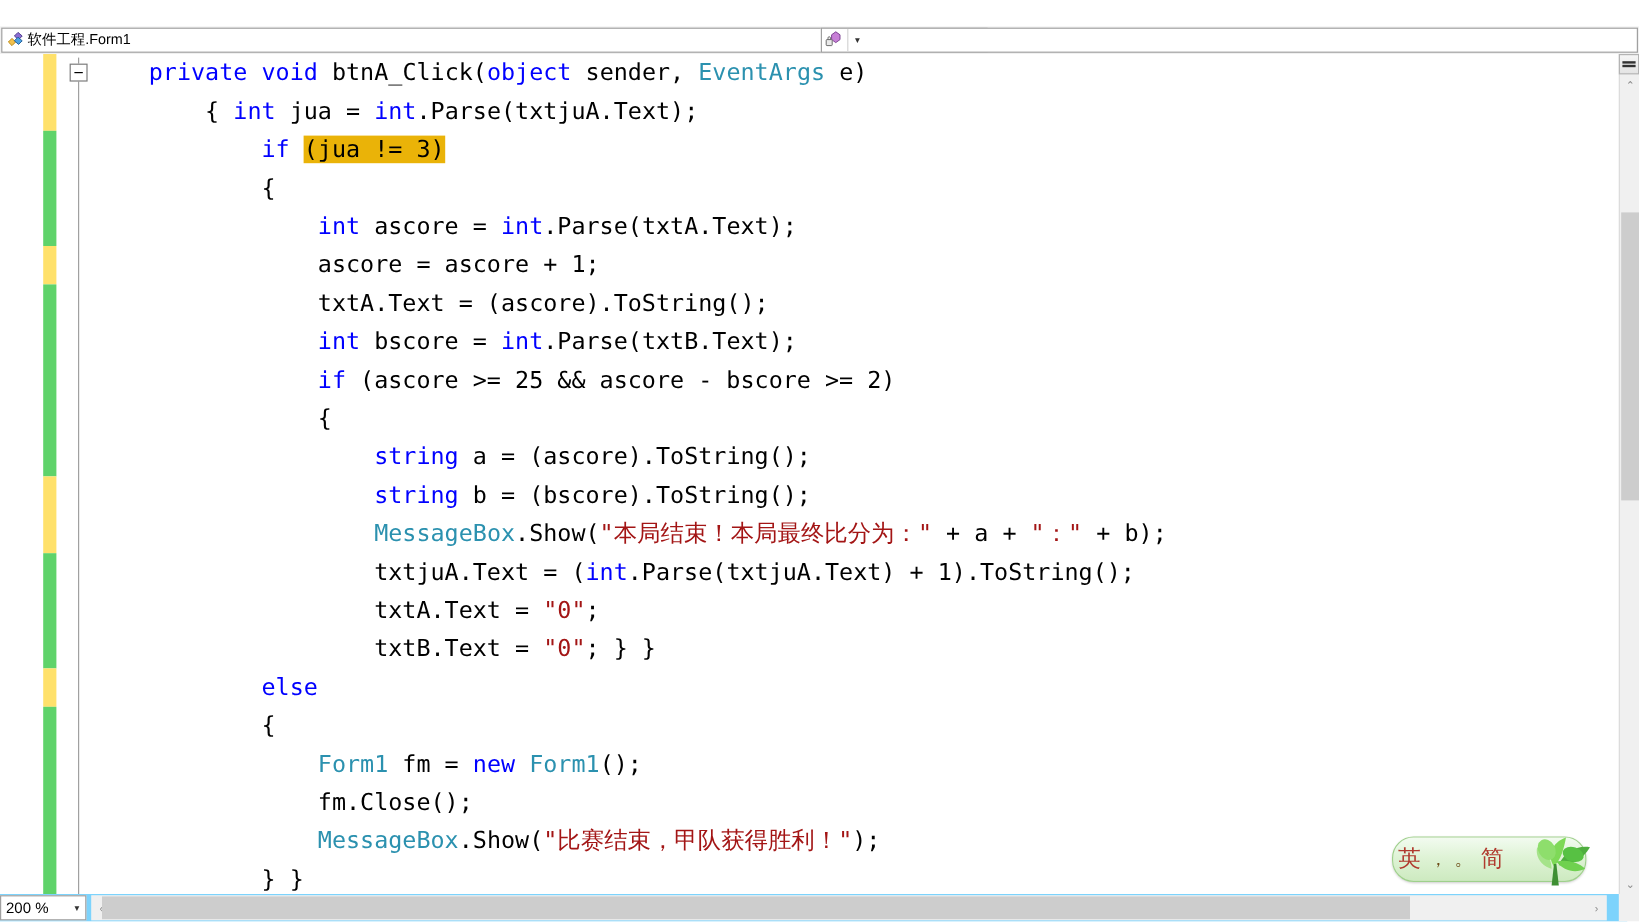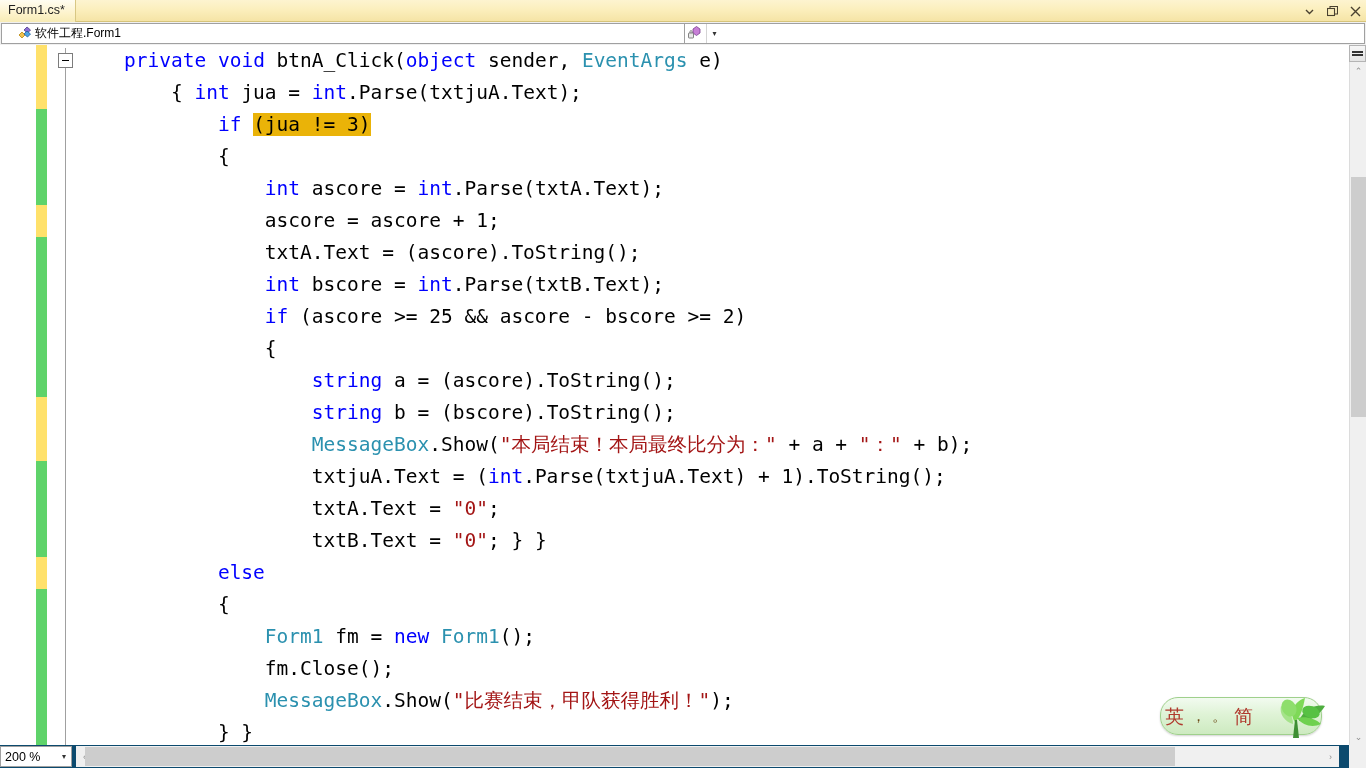--- a/index.html
+++ b/index.html
@@ -43,21 +43,21 @@
     position:absolute;left:0;top:22px;width:1366px;height:23px;
     background:#f0f0f0;
     box-sizing:border-box;
   }
   .navcombo{
     position:absolute;top:1px;height:21px;
     background:#ffffff;border:1px solid #a0a0a0;
     box-sizing:border-box;display:flex;align-items:center;
     font-size:12px;color:#000;overflow:hidden;
   }
-  .navcombo.left{left:1px;width:822px;padding-left:12px;}
+  .navcombo.left{left:1px;width:822px;}
   .navcombo.right{left:684px;width:681px;}
   .navcombo .ico{
     width:17px;height:17px;margin:0 2px 0 2px;flex:0 0 auto;
     position:relative;
   }
   .navcombo .lbl{white-space:nowrap;flex:1 1 auto;overflow:hidden;}
   .navcombo .arrow{
     width:15px;flex:0 0 auto;text-align:center;font-size:8px;color:#333;
     border-left:1px solid #d4d4d4;line-height:19px;height:19px;
   }
@@ -120,21 +120,21 @@
     color:#8d8d8d;font-size:9px;
   }
   .vs-thumb{
     position:absolute;left:1px;width:15px;
     background:#cdcdcd;
   }
 
   
   .bottombar{
     position:absolute;left:0;top:745px;width:1356px;height:23px;
-    background:#0c4a6e;box-sizing:border-box;
+    background:#7dd3fc;box-sizing:border-box;
   }
   .zoombox{
     position:absolute;left:0;top:1px;width:72px;height:21px;
     background:#ffffff;border:1px solid #a0a0a0;box-sizing:border-box;
     display:flex;align-items:center;
   }
   .zoombox .zval{flex:1 1 auto;padding-left:4px;font-size:12.5px;color:#000;}
   .zoombox .zarrow{width:14px;text-align:center;font-size:8px;color:#333;}
   .hscroll{
     position:absolute;left:76px;top:1px;right:17px;height:21px;
@@ -171,43 +171,20 @@
   .ime .seg.mark{font-size:15px;color:#6d4b17;padding:0 3px;}
   .ime .leaf{
     position:absolute;right:-8px;top:-10px;width:70px;height:52px;
   }
 </style>
 </head>
 <body>
 
 <div id="app">
 
-  <div class="tabstrip">
-    <div class="tab">
-      <span>Form1.cs*</span>
-    </div>
-    <div class="winbtns">
-      <div class="wb">
-        <svg width="9" height="9" viewBox="0 0 9 9">
-            <path d="M1 3 L4.5 6.5 L8 3" fill="none" stroke="#4a4130" stroke-width="1.4"></path>
-          </svg>
-      </div>
-      <div class="wb">
-        <svg width="11" height="11" viewBox="0 0 11 11">
-          <rect x="0.5" y="2.5" width="7" height="7" fill="none" stroke="#4a4130" stroke-width="1.1"></rect>
-          <path d="M3 2.5 L3 0.5 L10.5 0.5 L10.5 8 L8 8" fill="none" stroke="#4a4130" stroke-width="1.1"></path>
-        </svg>
-      </div>
-      <div class="wb">
-        <svg width="11" height="11" viewBox="0 0 11 11">
-          <path d="M1 1 L10 10 M10 1 L1 10" fill="none" stroke="#4a4130" stroke-width="1.4"></path>
-        </svg>
-      </div>
-    </div>
-  </div>
 
   <div class="navbar">
 
     <div class="navcombo left">
       <div class="ico">
         <svg width="17" height="17" viewBox="0 0 17 17">
           <path d="M3 10 L6 7 L9 10 L6 13 Z" fill="#f2c14e" stroke="#b8860b" stroke-width="0.8"></path>
           <path d="M8 5 L11 2 L14.5 5 L11.5 8 Z" fill="#8c6ed4" stroke="#4b3a8a" stroke-width="0.8"></path>
           <path d="M8 9 L11 6 L14.5 9 L11.5 12 Z" fill="#4fa3e3" stroke="#1f5e99" stroke-width="0.8"></path>
         </svg>

